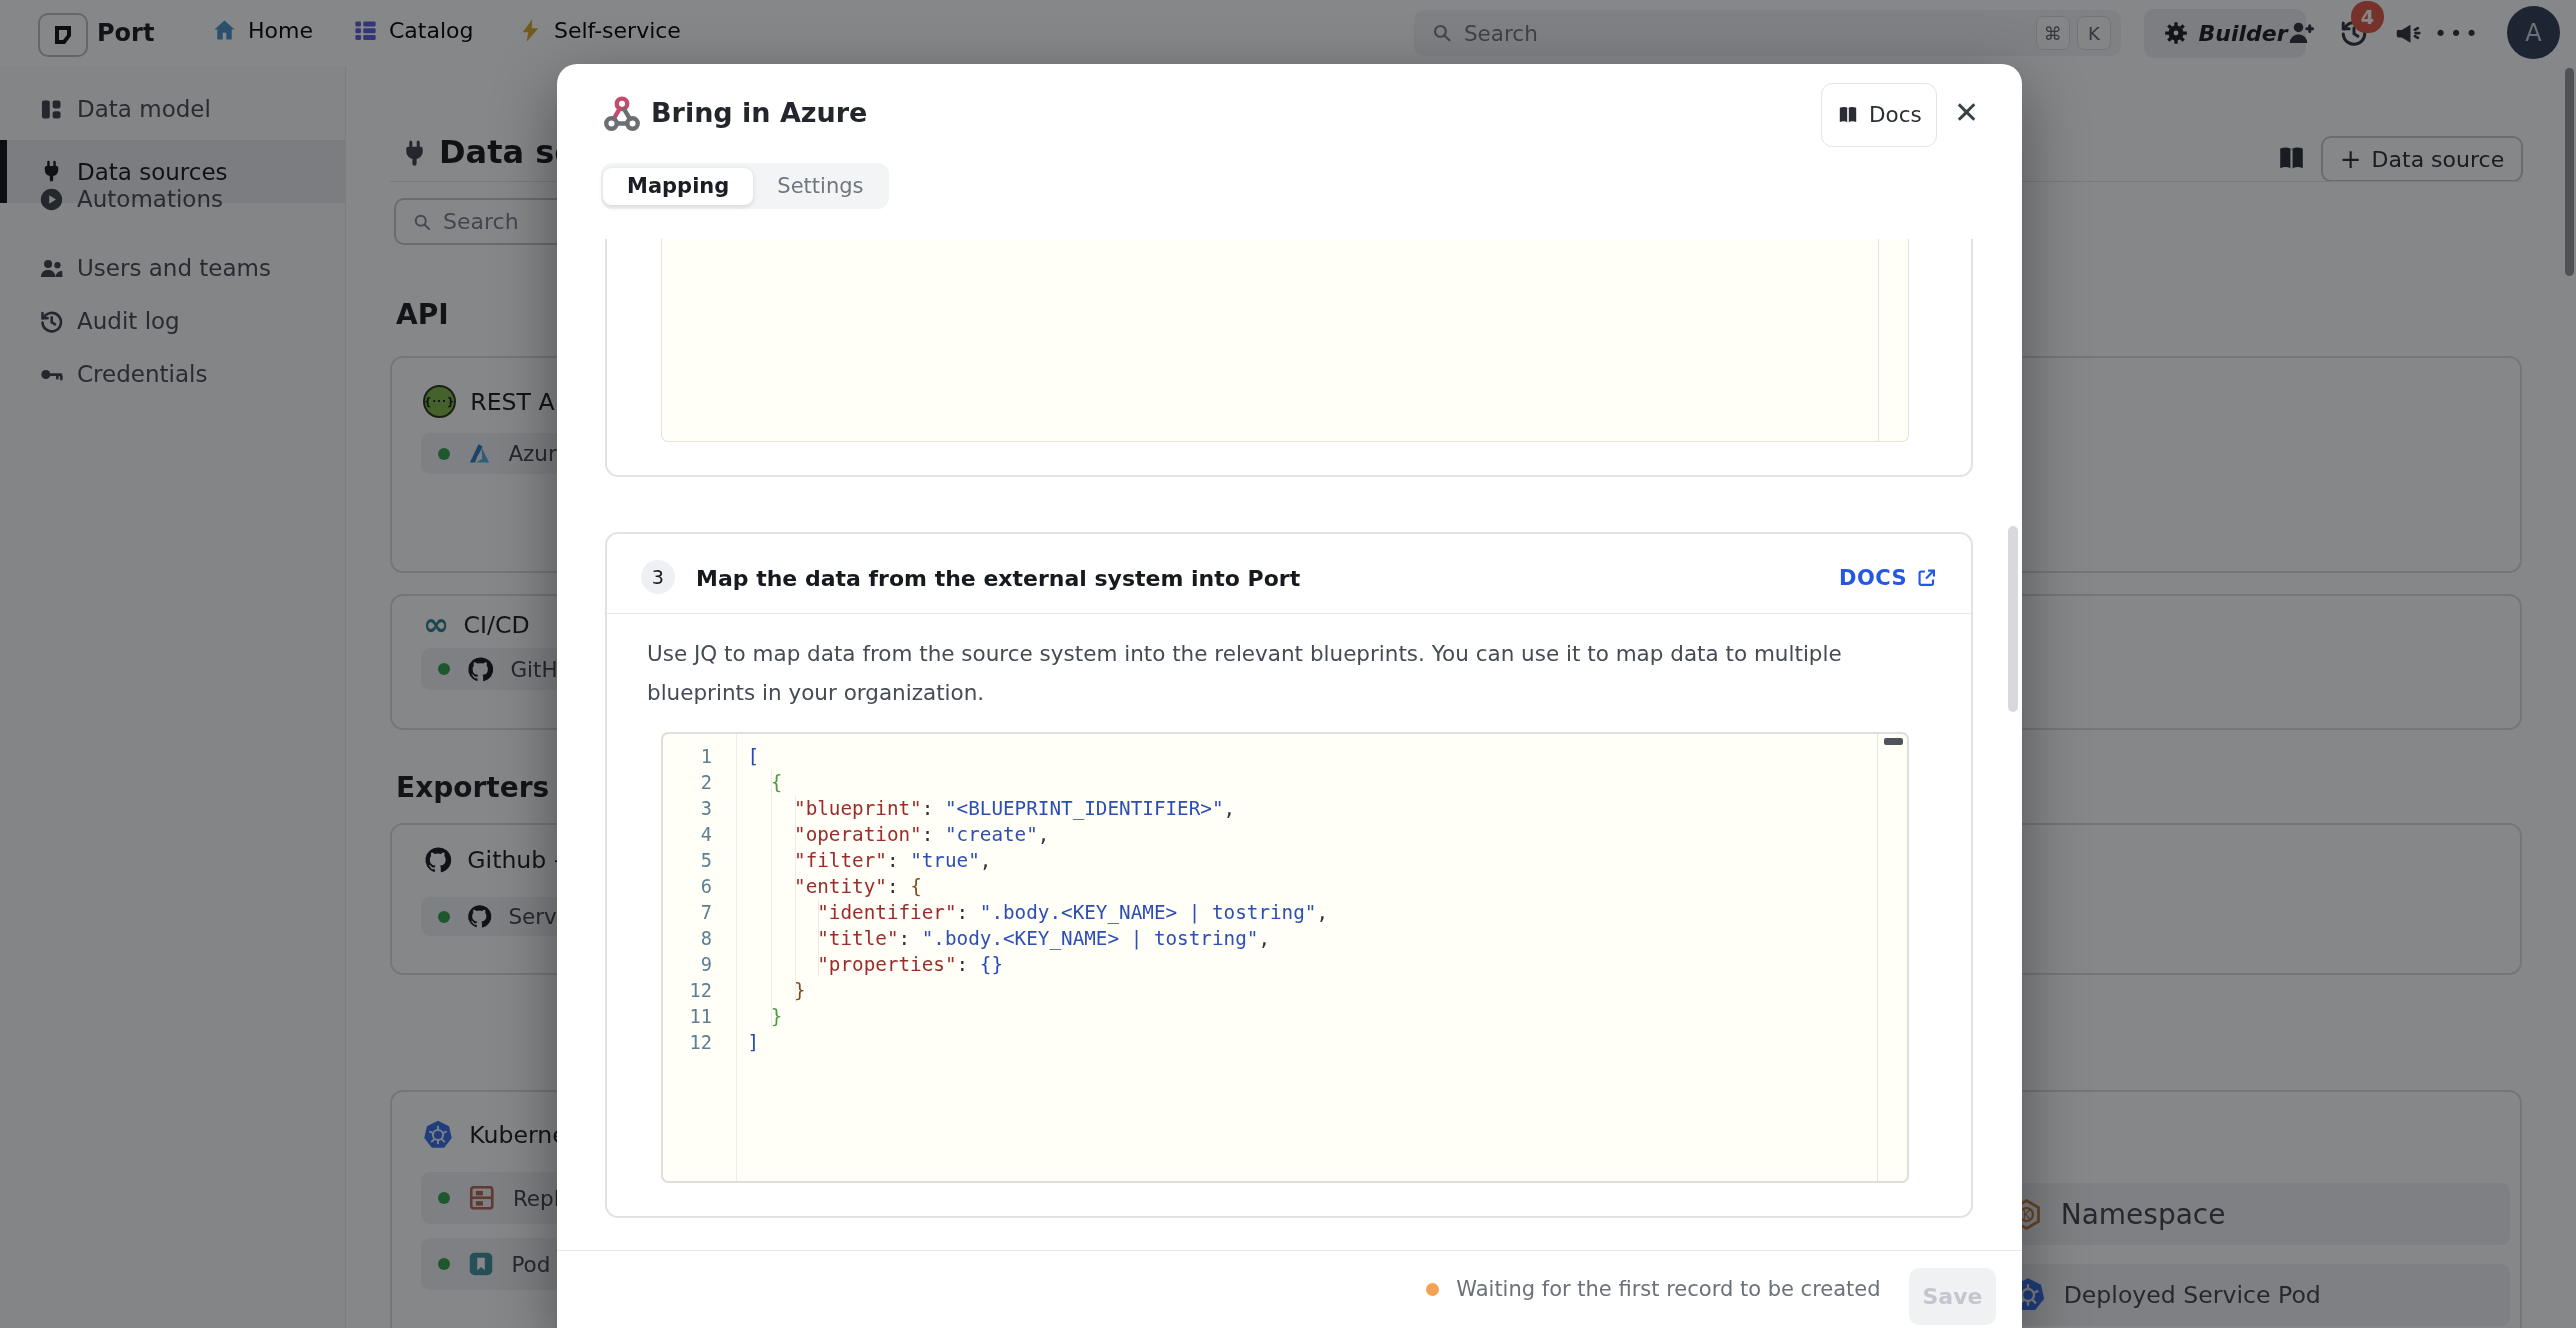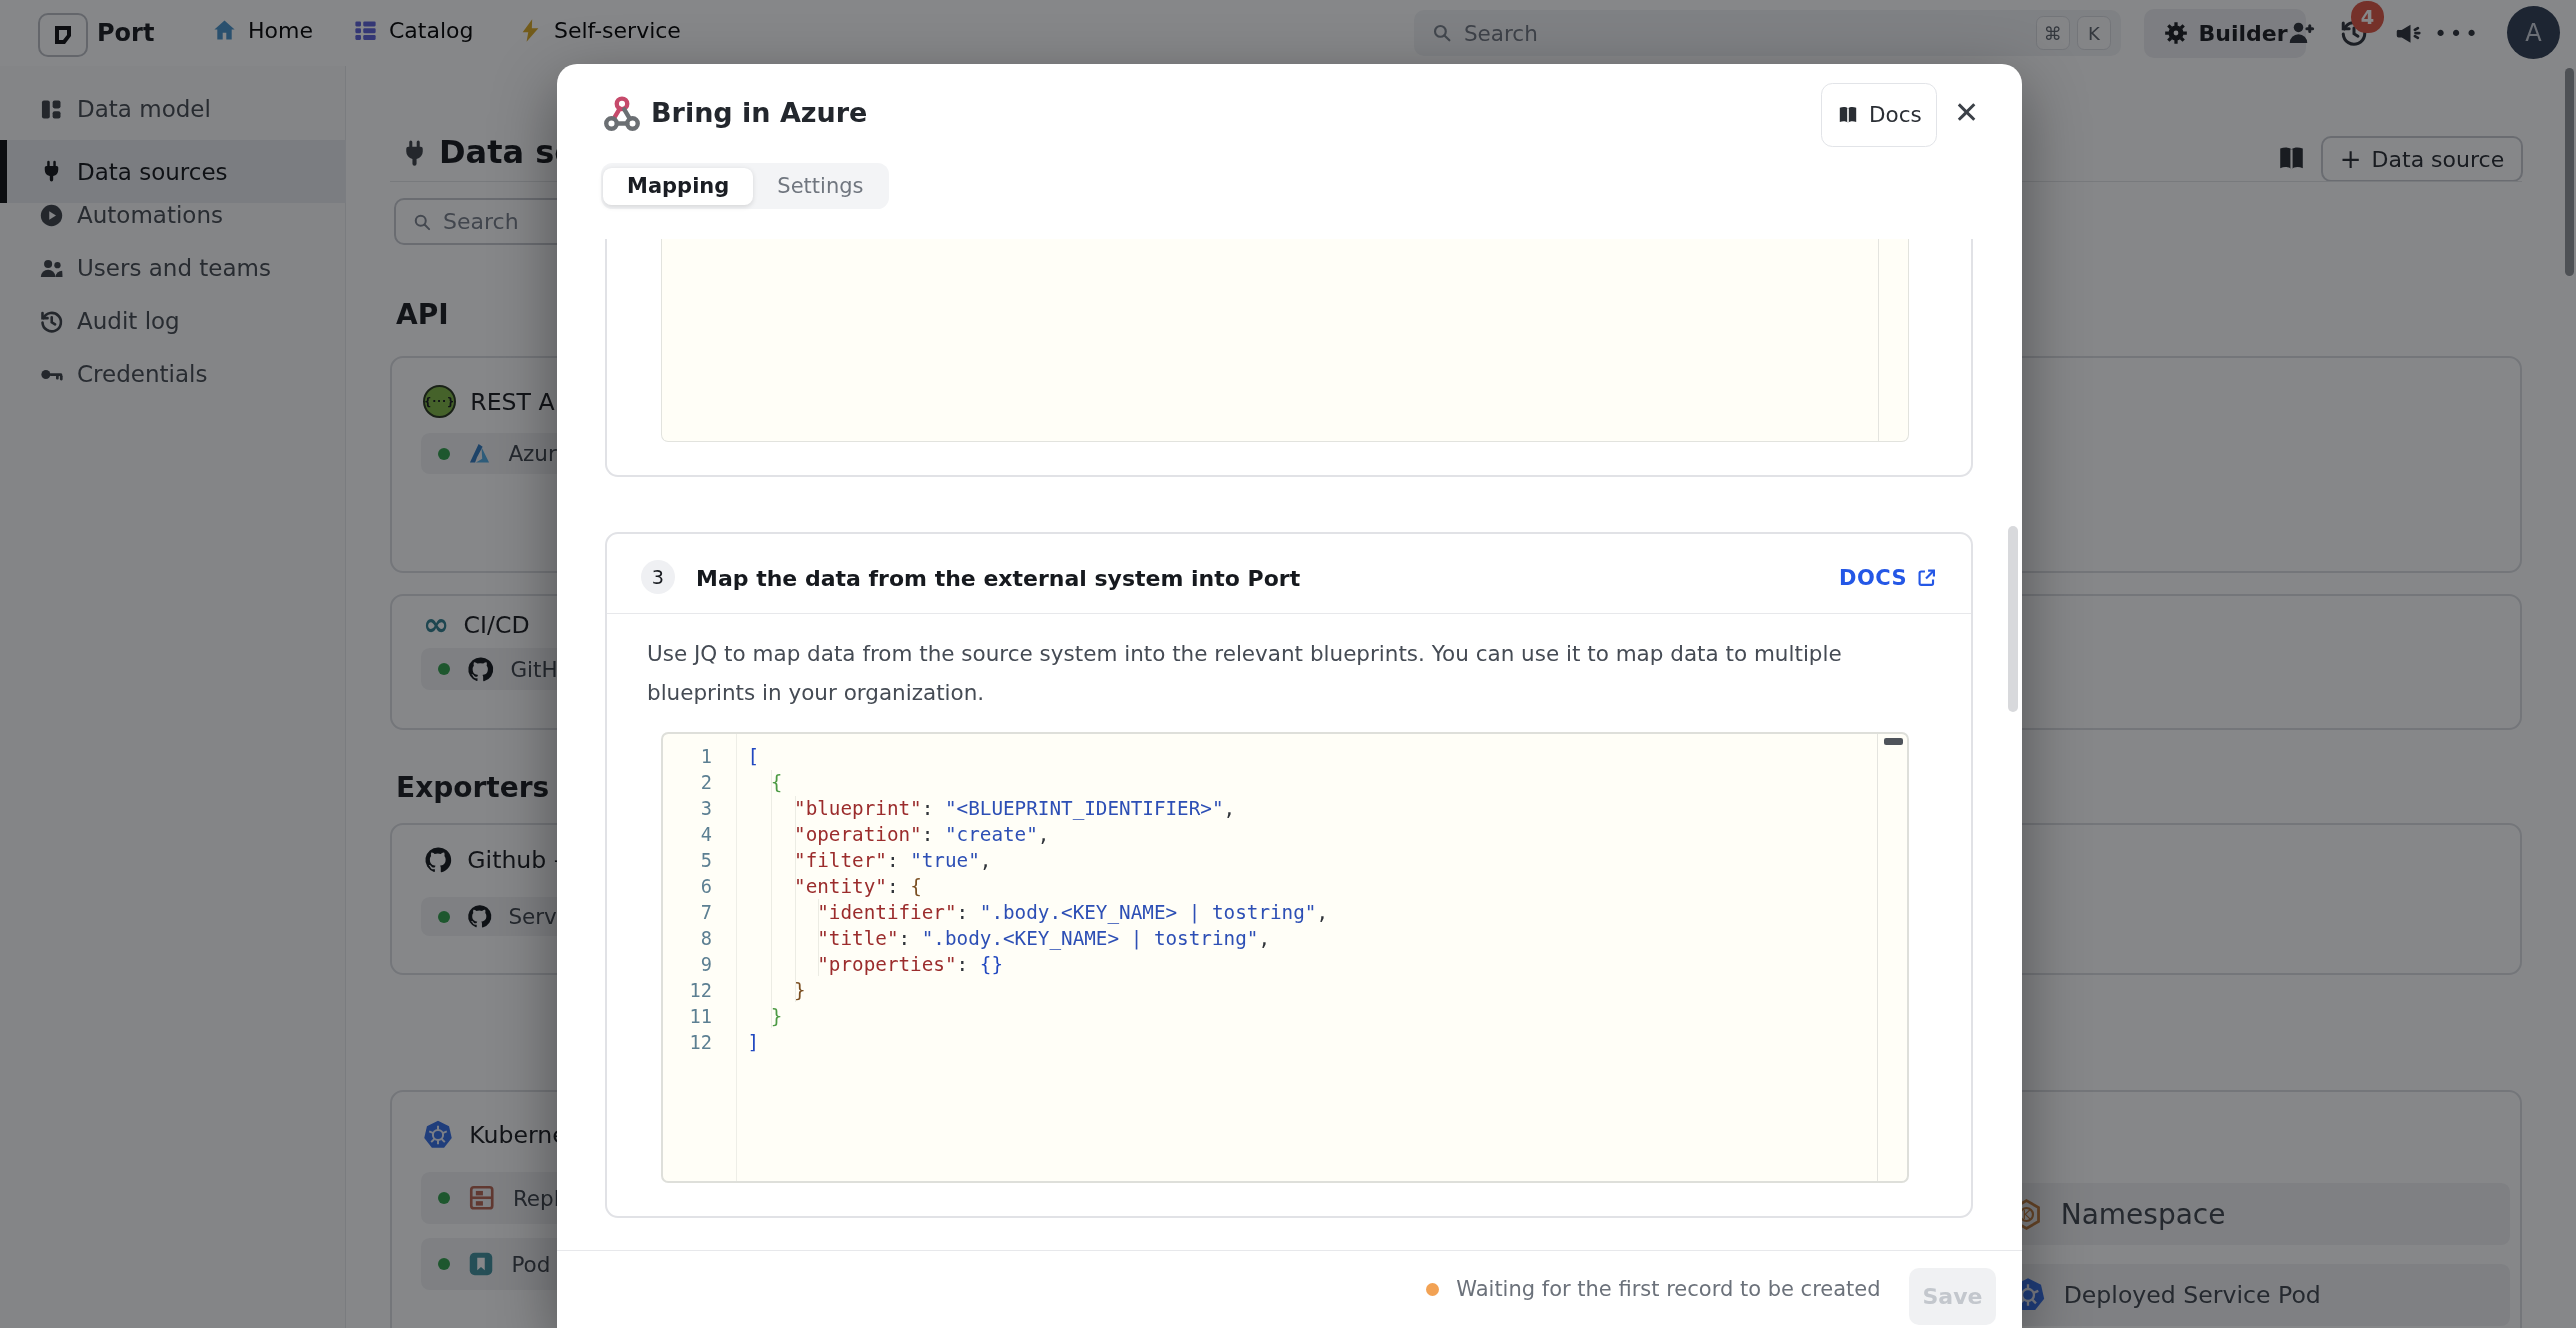--- a/index.html
+++ b/index.html
@@ -10,21 +10,21 @@
 
   
   .topbar{position:absolute;left:0;top:0;width:2576px;height:66px;background:#fff;}
   .logo-box{position:absolute;left:38px;top:13px;width:46px;height:40px;border:2.1px solid #babdc3;border-radius:10px;display:flex;align-items:center;justify-content:center;}
   .brand{position:absolute;left:97px;top:18.6px;font-size:24px;font-weight:700;color:#14161a;}
   .navitem{position:absolute;top:17px;display:flex;align-items:center;gap:10px;font-size:22px;color:#000000;}
   .navitem .lbl{white-space:nowrap;}
   .search-pill{position:absolute;left:1414px;top:10px;width:707px;height:46px;border-radius:10px;background:#f1f2f4;display:flex;align-items:center;padding:0 10px 0 17px;box-sizing:border-box;}
   .search-pill .ph{font-size:21.5px;color:#6e747e;margin-left:11.4px;flex:1;}
   .kcap{width:34px;height:34px;border-radius:7.2px;background:#fafafb;border:1.4px solid #d9dbdf;box-sizing:border-box;display:flex;align-items:center;justify-content:center;font-size:18px;color:#5a6069;margin-left:7.2px;}
-  .builder{position:absolute;left:2144px;top:8.6px;height:49px;padding:0 18.6px;border-radius:10px;background:#ecedf0;display:flex;align-items:center;gap:10px;font-size:22px;font-weight:600;color:#16181c;}
+  .builder{position:absolute;left:2144px;top:8.6px;height:49px;padding:0 18.6px;border-radius:10px;background:#ecedf0;display:flex;align-items:center;gap:10px;font-size:22px;font-weight:600;color:#16181c;font-style:italic;}
   .iconbtn{position:absolute;top:16.5px;width:33px;height:33px;color:#2a2f36;display:flex;align-items:center;justify-content:center;}
   .badge{position:absolute;left:2351px;top:1.4px;min-width:33px;height:31.5px;border-radius:15.7px;background:#dd5240;color:#fff;font-size:19.3px;font-weight:600;display:flex;align-items:center;justify-content:center;padding:0 5.7px;box-sizing:border-box;}
   .dots{font-size:21.5px;letter-spacing:2.9px;color:#2a2f36;}
   .avatar{position:absolute;left:2507px;top:6.4px;width:53px;height:53px;border-radius:50%;background:#2c3a50;color:#c9cfd8;font-size:24px;display:flex;align-items:center;justify-content:center;}
 
   
   .sidebar{position:absolute;left:0;top:66px;width:346px;height:1262px;background:#fafafb;border-right:1.4px solid #e7e8ea;box-sizing:border-box;}
   .srow{position:absolute;left:0;width:346px;height:46px;display:flex;align-items:center;}
   .srow .icon{position:absolute;left:38px;width:27px;height:27px;color:#3a3f45;}
   .srow .lbl{position:absolute;left:77px;font-size:23px;color:#43484f;white-space:nowrap;}
@@ -199,21 +199,21 @@
       <span class="lbl">Data model</span>
     </div>
     <div class="srow active" style="top:74px;">
       <span class="icon">
           <svg width="27" height="27" viewBox="0 0 24 24">
             <path fill="#101317" d="M8.2 7V3.6a1.1 1.1 0 0 1 2.2 0V7h3.2V3.6a1.1 1.1 0 0 1 2.2 0V7h.7A1.5 1.5 0 0 1 18 8.5v2a5.6 5.6 0 0 1-4.5 5.5v3.4a1.5 1.5 0 0 1-3 0V16A5.6 5.6 0 0 1 6 10.5v-2A1.5 1.5 0 0 1 7.5 7z"></path>
           </svg>
         </span>
       <span class="lbl">Data sources</span>
     </div>
-    <div class="srow" style="top:126px;">
+    <div class="srow" style="top:110px;">
       <span class="icon">
           <svg width="27" height="27" viewBox="0 0 24 24">
             <circle cx="12" cy="12" r="9.5" fill="#3a3f45"></circle>
             <path d="M10 8.2l6 3.8-6 3.8z" fill="#fafafb"></path>
           </svg>
         </span>
       <span class="lbl">Automations</span>
     </div>
     <div class="srow" style="top:179px;">
       <span class="icon">

